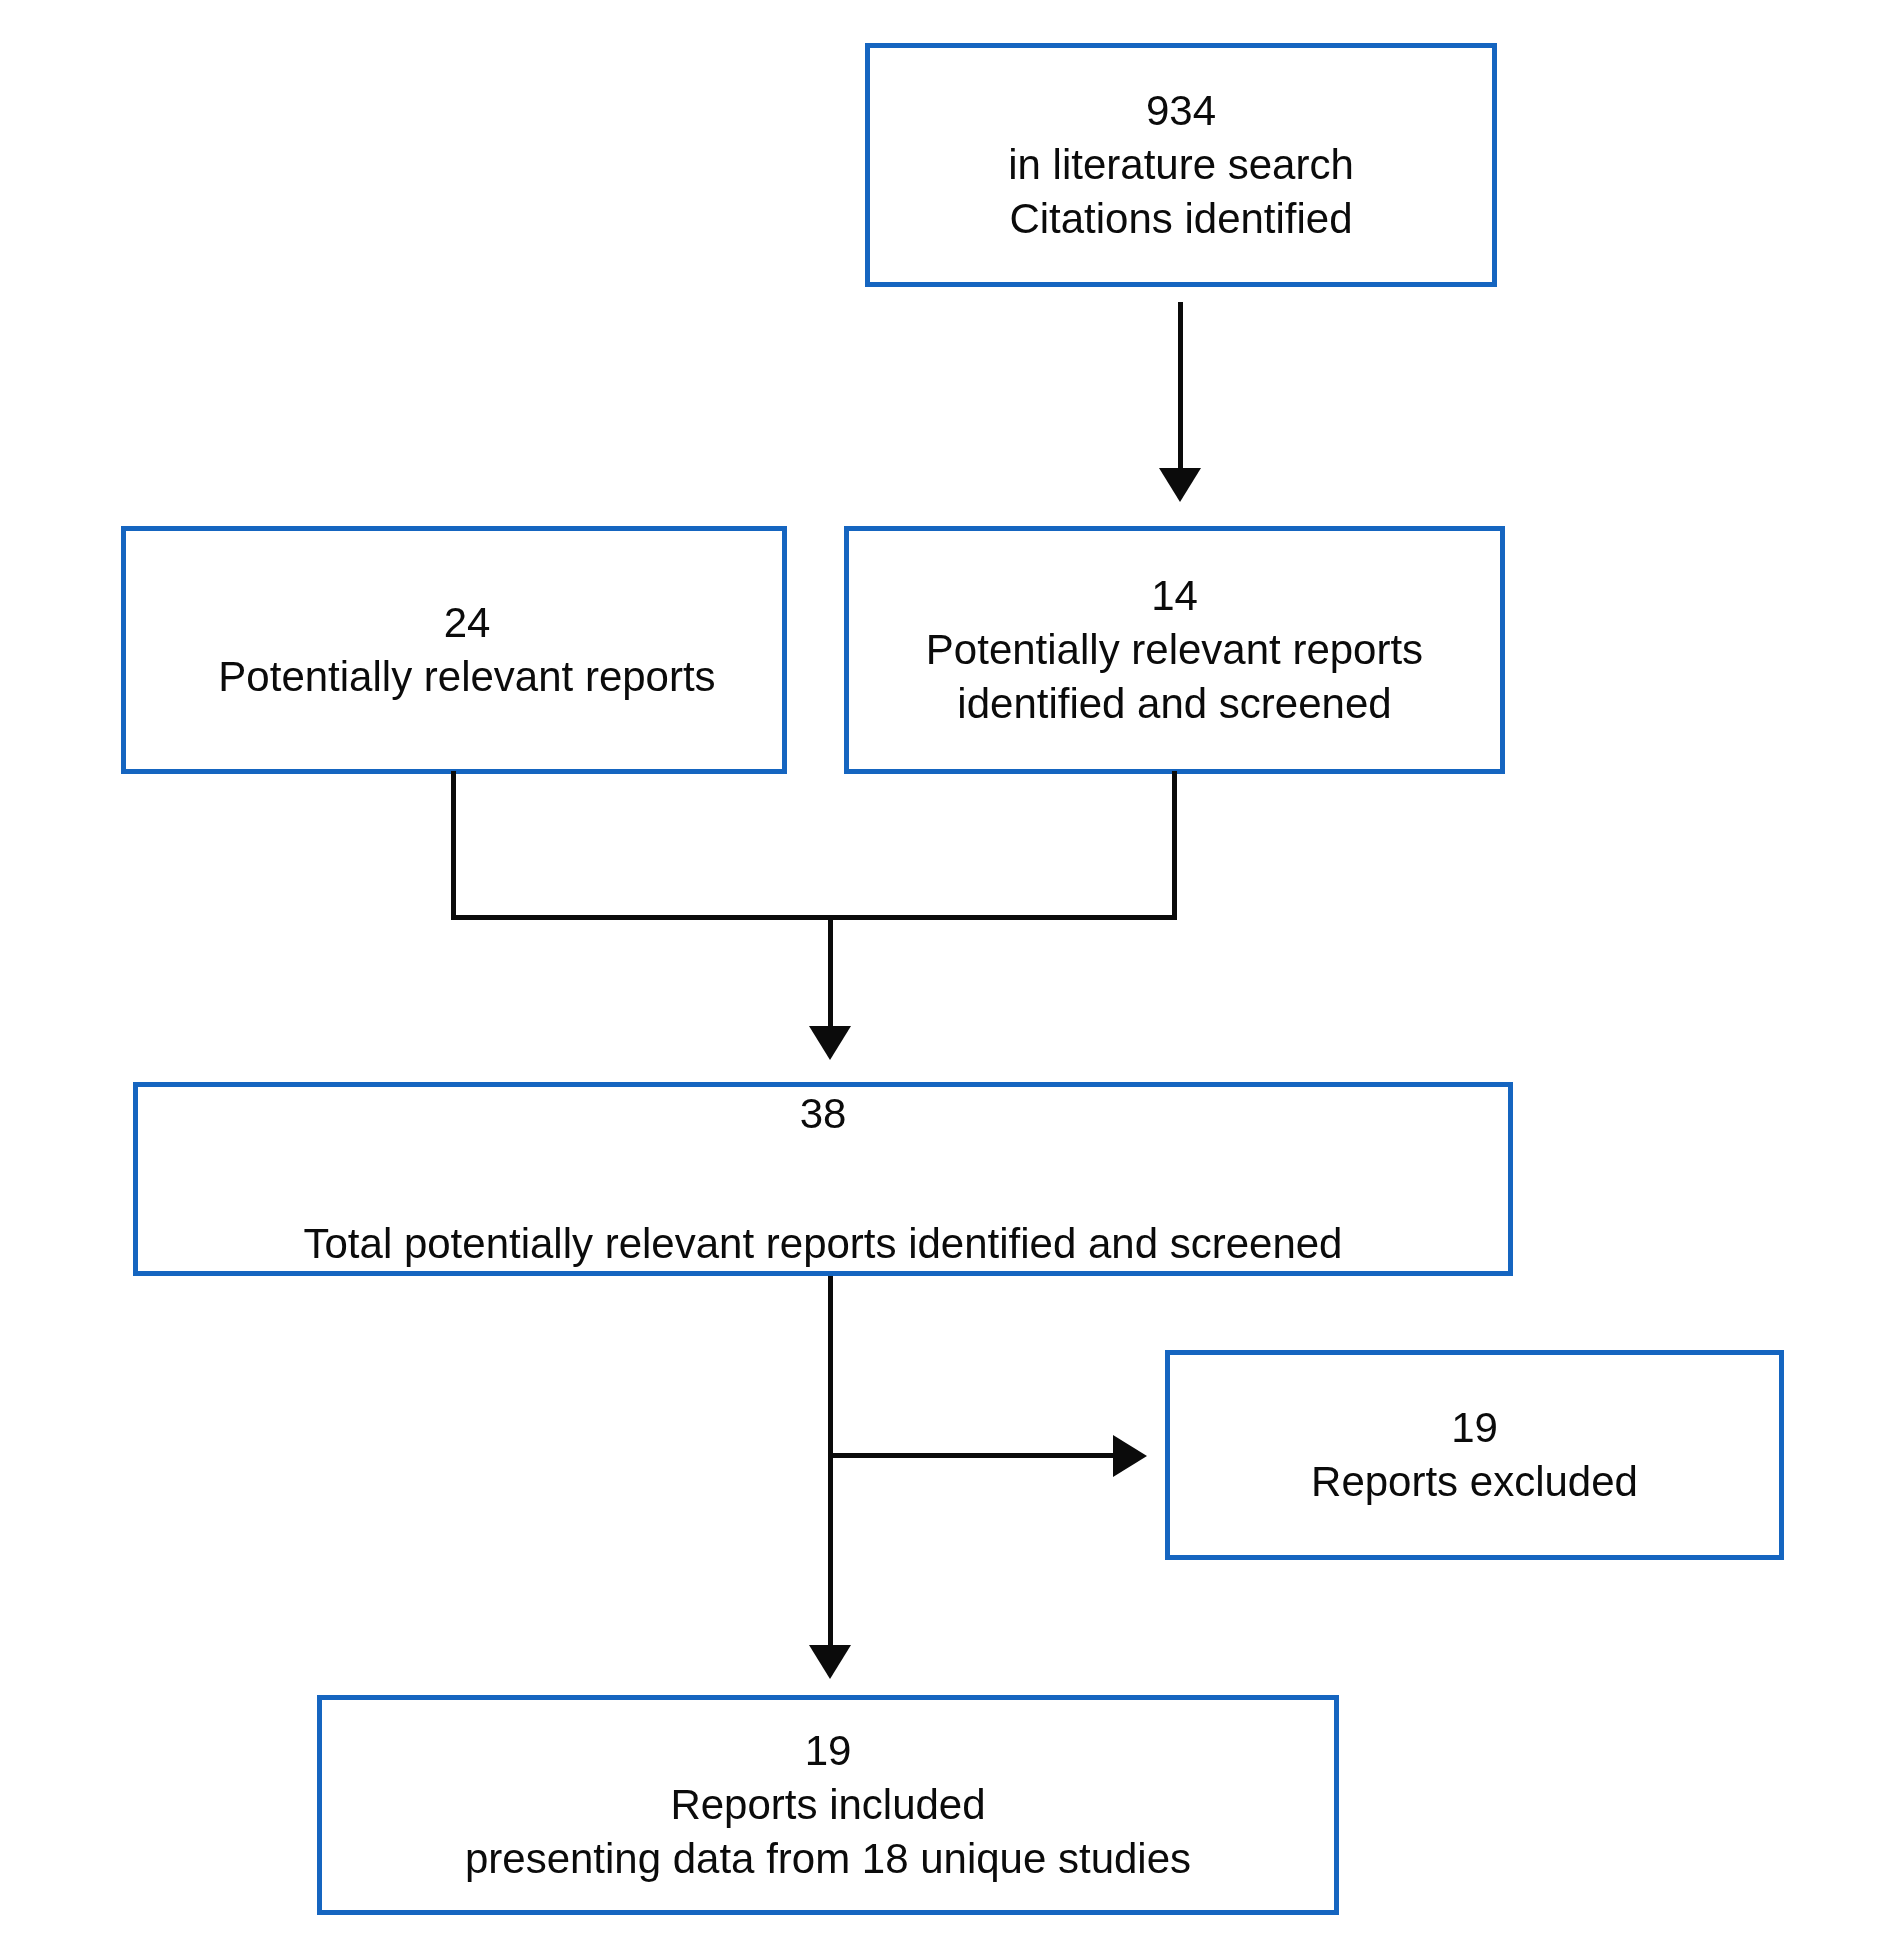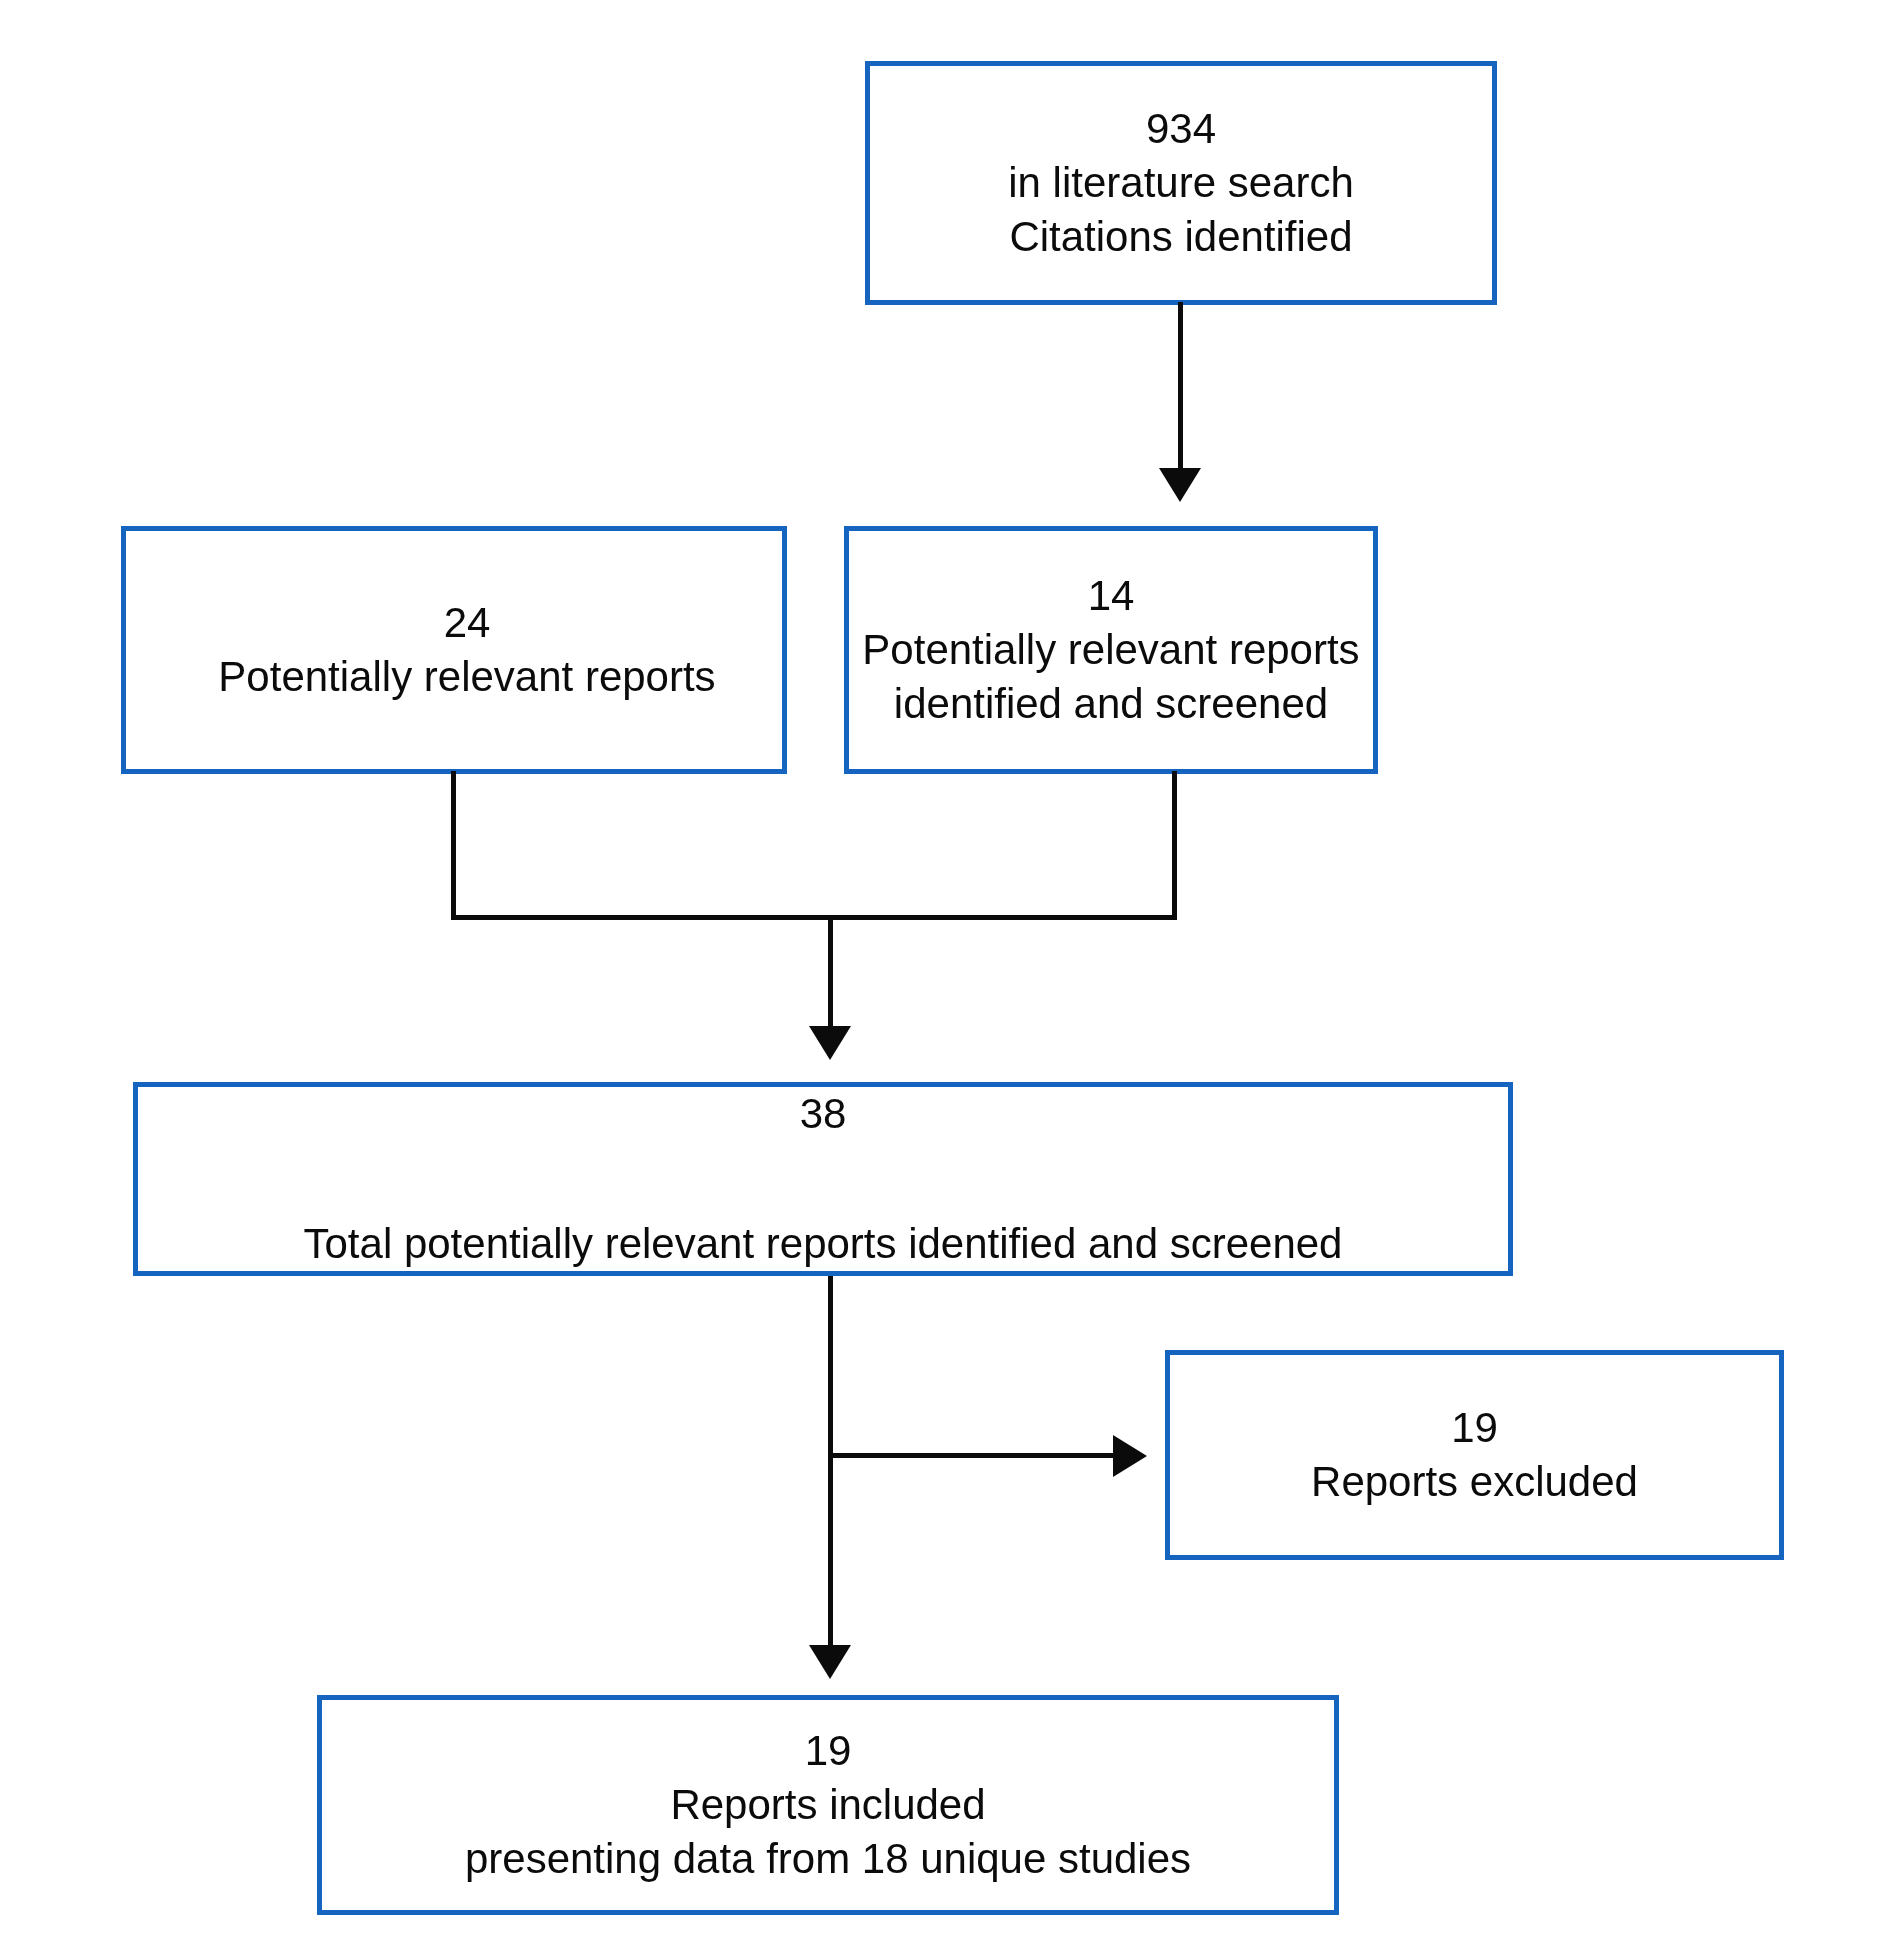--- a/index.html
+++ b/index.html
@@ -52,32 +52,32 @@
     border-top: 21px solid transparent;
     border-bottom: 21px solid transparent;
     border-left: 34px solid #0b0b0b;
   }
 </style>
 </head>
 <body>
 
 <div class="canvas">
 
-  <div class="node" style="left:865px; top:61px; width:632px; height:244px;">
+  <div class="node" style="left:865px; top:43px; width:632px; height:244px;">
     <div class="count">934</div>
     <div class="line">in literature search</div>
     <div class="line">Citations identified</div>
   </div>
 
   <div class="node" style="left:121px; top:526px; width:666px; height:248px;padding-left:36px;">
     <div class="count">24</div>
     <div class="line">Potentially relevant reports</div>
   </div>
 
-  <div class="node" style="left:844px; top:526px; width:534px; height:248px;">
+  <div class="node" style="left:844px; top:526px; width:661px; height:248px;">
     <div class="count">14</div>
     <div class="line">Potentially relevant reports</div>
     <div class="line">identified and screened</div>
   </div>
 
   <div class="node" style="left:133px; top:1082px; width:1380px; height:194px;justify-content:space-between;">
     <div class="count">38</div>
     <div class="line">Total potentially relevant reports identified and screened</div>
   </div>
 

